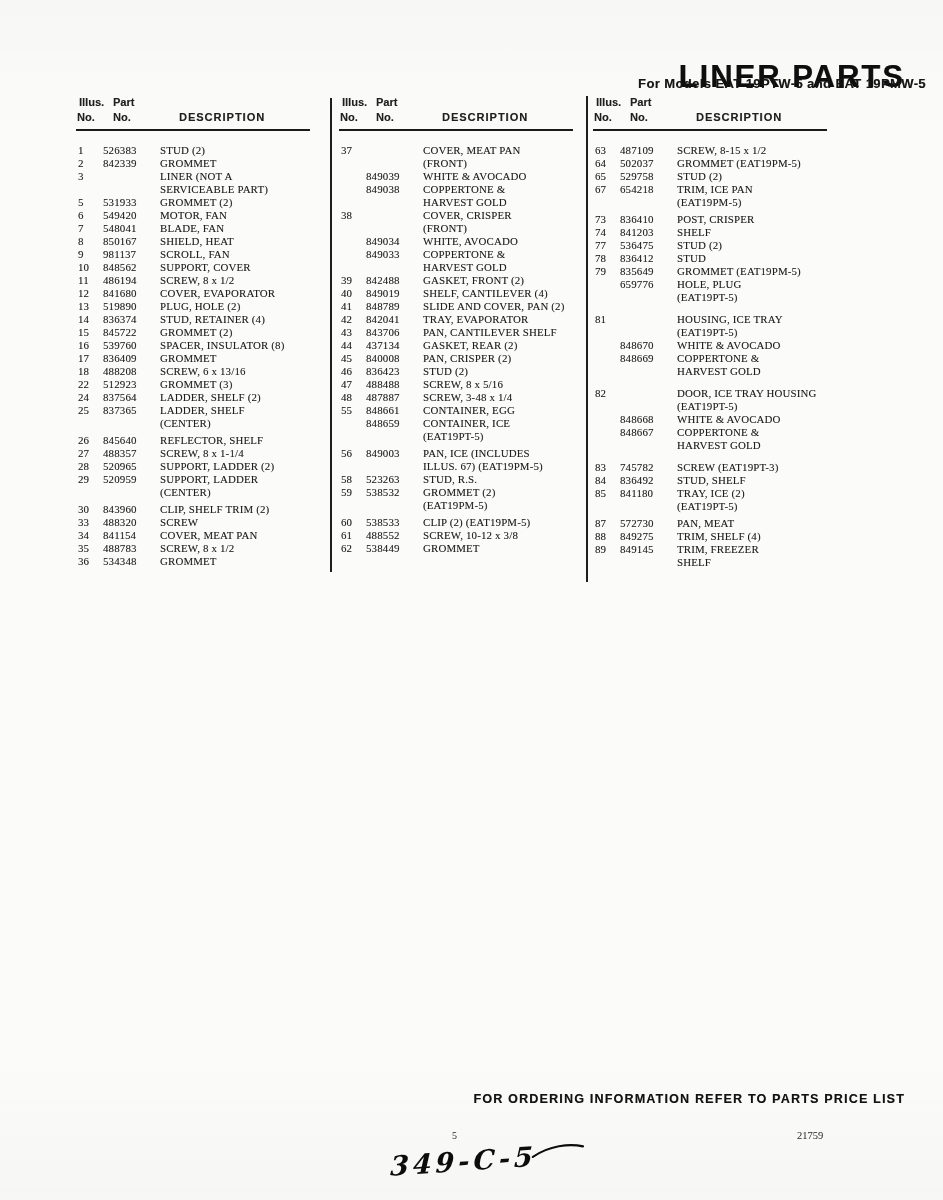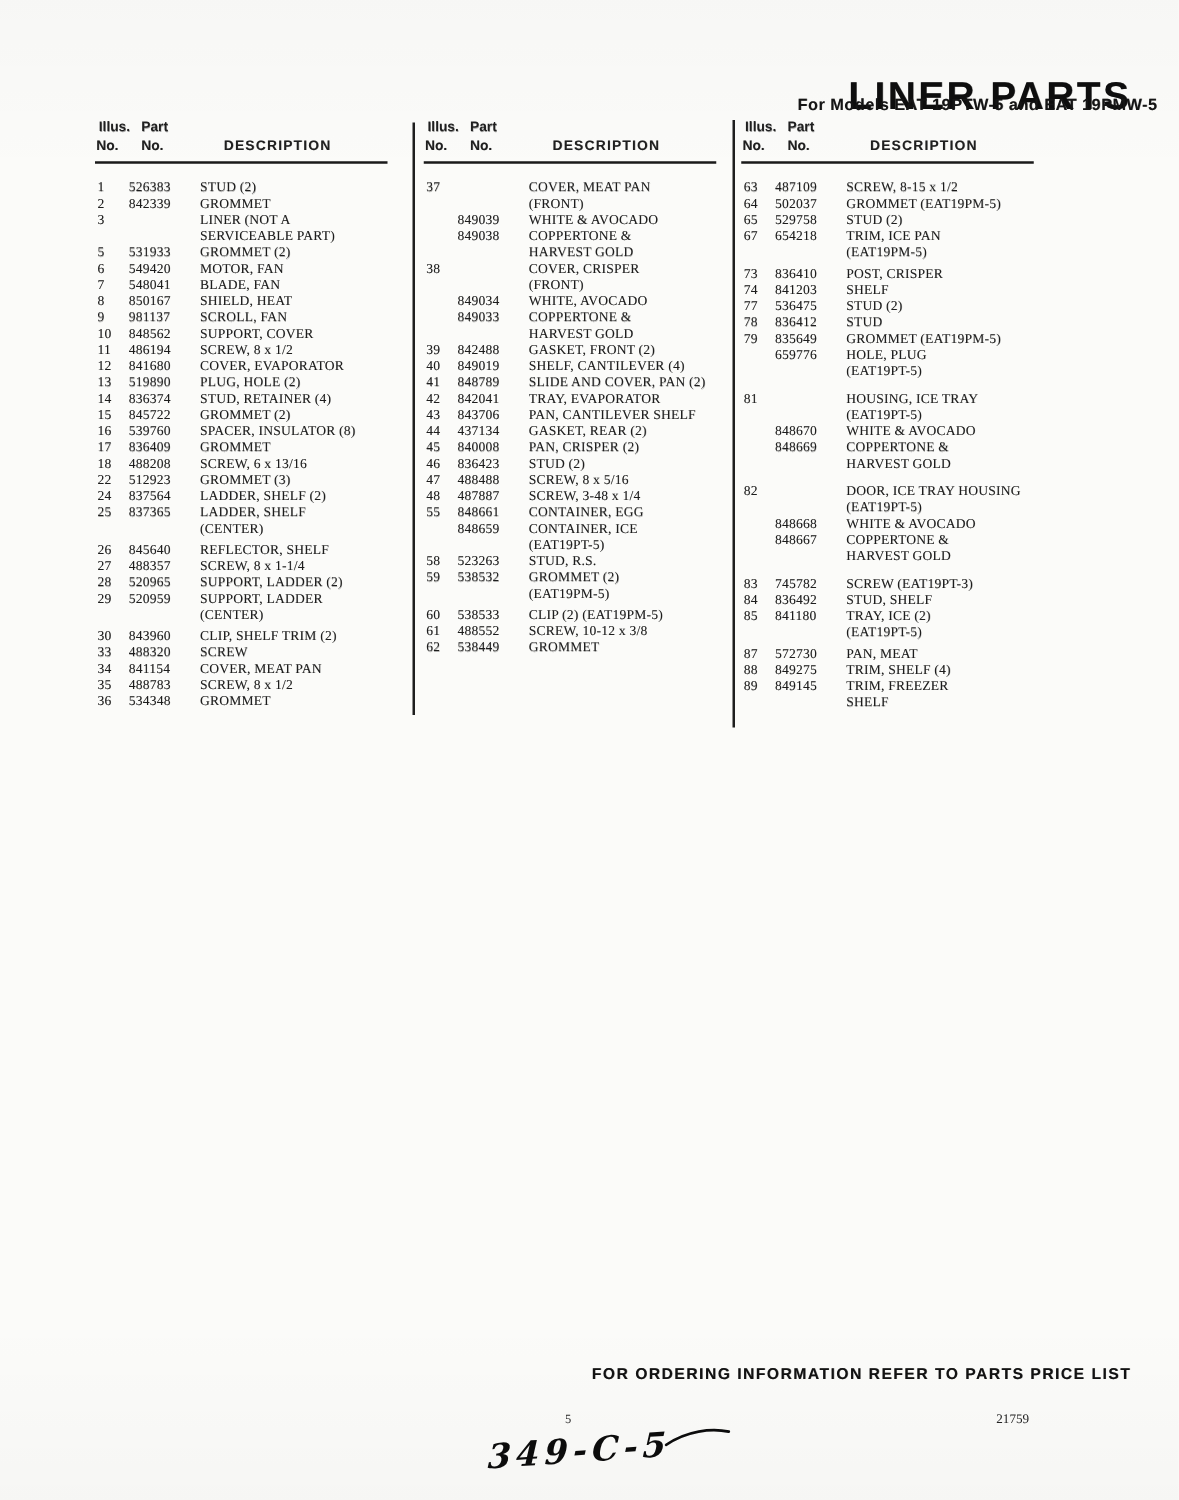--- a/index.html
+++ b/index.html
@@ -435,20 +435,28 @@
         </span>
       </div>
       <div class="entry">
         <span class="c-i"></span>
         <span class="c-p">848659</span>
         <span class="c-d">
           <div>CONTAINER, ICE</div>
           <div>(EAT19PT-5)</div>
         </span>
       </div>
+      <div class="entry g1">
+        <span class="c-i">56</span>
+        <span class="c-p">849003</span>
+        <span class="c-d">
+          <div>PAN, ICE (INCLUDES</div>
+          <div>ILLUS. 67) (EAT19PM-5)</div>
+        </span>
+      </div>
       <div class="entry">
         <span class="c-i">58</span>
         <span class="c-p">523263</span>
         <span class="c-d">
           <div>STUD, R.S.</div>
         </span>
       </div>
       <div class="entry">
         <span class="c-i">59</span>
         <span class="c-p">538532</span>

